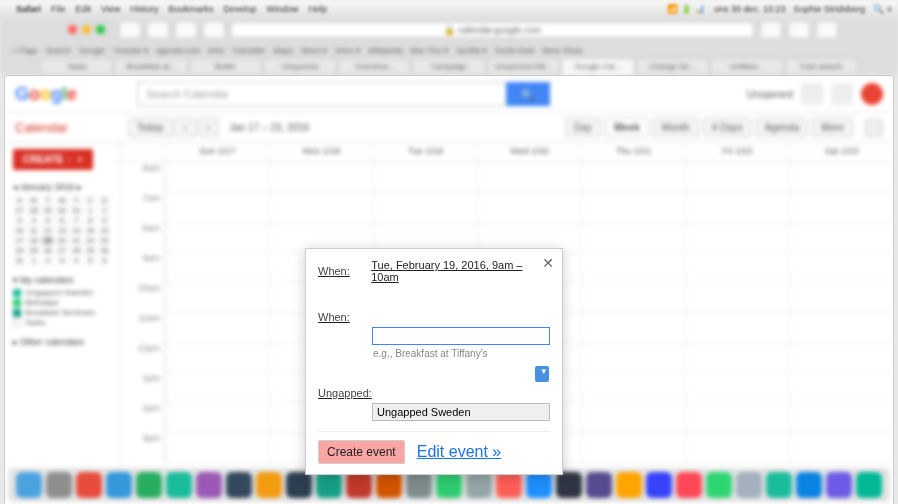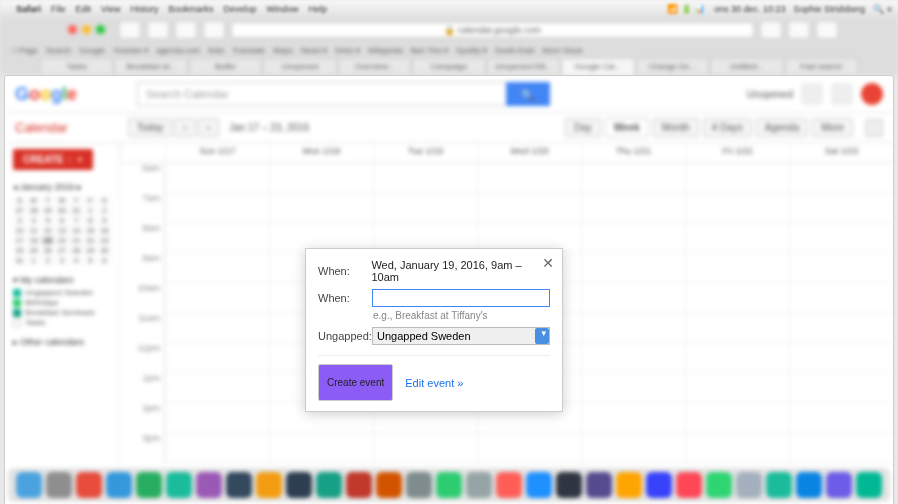--- a/index.html
+++ b/index.html
@@ -145,44 +145,44 @@
       border: 1px solid #ccc;
       box-shadow: 0 2px 12px rgba(0,0,0,0.2);
       padding: 10px 12px 10px 12px;
       font-size: 11px;
       color: #222;
       z-index: 50;
     }
     .popup .close {
       position:absolute; right:8px; top:6px; cursor:pointer; color:#666; font-size:14px;
     }
-    .prow { display:flex; align-items:center; margin-bottom: 6px; gap:8px;}
+    .prow { display:flex; align-items:center; margin-bottom: 6px; gap:8px;text-decoration:underline;}
     .prow .lbl { width: 46px; color:#444; }
     .popup input[type=text], .popup select {
-      flex:1; border:1px solid #4285F4; padding: 2px 4px; font-size: 11px; height:18px;
+      flex:1; border:1px solid #4285F4; padding: 2px 4px; font-size: 11px; height:18px;margin-top:38px;
     }
     .popup .eg { color:#888; font-size:10px; margin-left:55px; margin-top:-3px; margin-bottom:6px;}
     .popup select { border:1px solid #bbb; }
     .popup .select-wrap { flex:1; position:relative; }
     .popup .select-wrap select{ width:100%; appearance:none; padding-right:18px; }
     .popup .select-wrap::after{
       content:''; position:absolute; right:1px; top:1px; width:14px; height:16px;
       background:#4a90e2; border-radius:2px;
     }
     .popup .select-wrap::before{
       content:'▾'; position:absolute; right:4px; top:1px; color:#fff; font-size:9px; z-index:2;
     }
     .popup .actions{
       margin-top:10px; padding-top:8px; border-top:1px solid #eee;
       display:flex; gap:12px; align-items:center;
     }
     .popup .btn{
-      border:1px solid #ccc; background:#8b5cf6; padding:12px 8px; font-size:10px; border-radius:2px; cursor:pointer;
-    }
-    .popup .link{ color:#1a73e8; font-size:11px; cursor:pointer; }
+      border:1px solid #ccc; background:#fca5a5; padding:4px 8px; font-size:12px; border-radius:2px; cursor:pointer;
+    }
+    .popup .link{ color:#1a73e8; font-size:16px; cursor:pointer;text-decoration:underline; }
 
     
     .dock {
       position:absolute; bottom:2px; left:50%; transform:translateX(-50%);
       display:flex; gap:4px; padding:4px 8px;
       background: rgba(200,200,200,0.5); border-radius: 6px;
       filter: blur(2px);
     }
     .dock .app{ width:26px; height:26px; border-radius:6px; }
 
@@ -469,21 +469,21 @@
       <div class="event-block" style="left:243px; top:110px; width:96px; height:30px;">
         <span>9 – 10</span>
       </div>
     </div>
   </div>
 
   <div class="popup">
     <span class="close">✕</span>
     <div class="prow">
       <span class="lbl">When:</span>
-      <span>Wed, January 19, 2016, 9am – 10am</span>
+      <span>Tue, February 19, 2016, 9am – 10am</span>
     </div>
     <div class="prow">
       <span class="lbl">When:</span>
       <input type="text" value="" style="">
     </div>
     <div class="eg">e.g., Breakfast at Tiffany's</div>
     <div class="prow">
       <span class="lbl">Ungapped:</span>
       <div class="select-wrap">
         <select>

